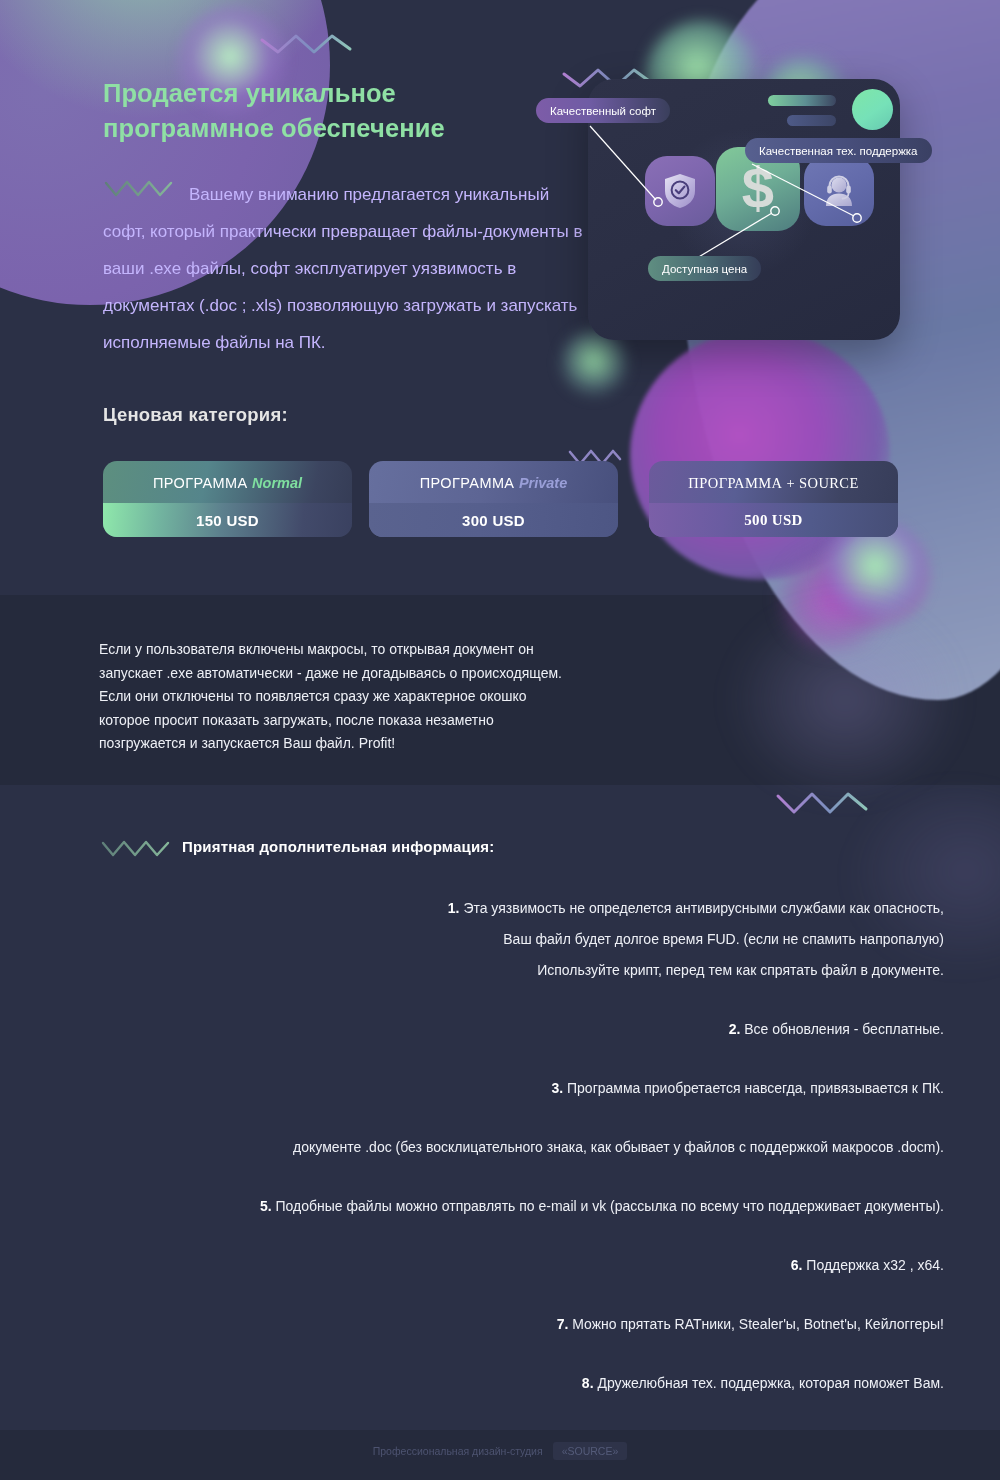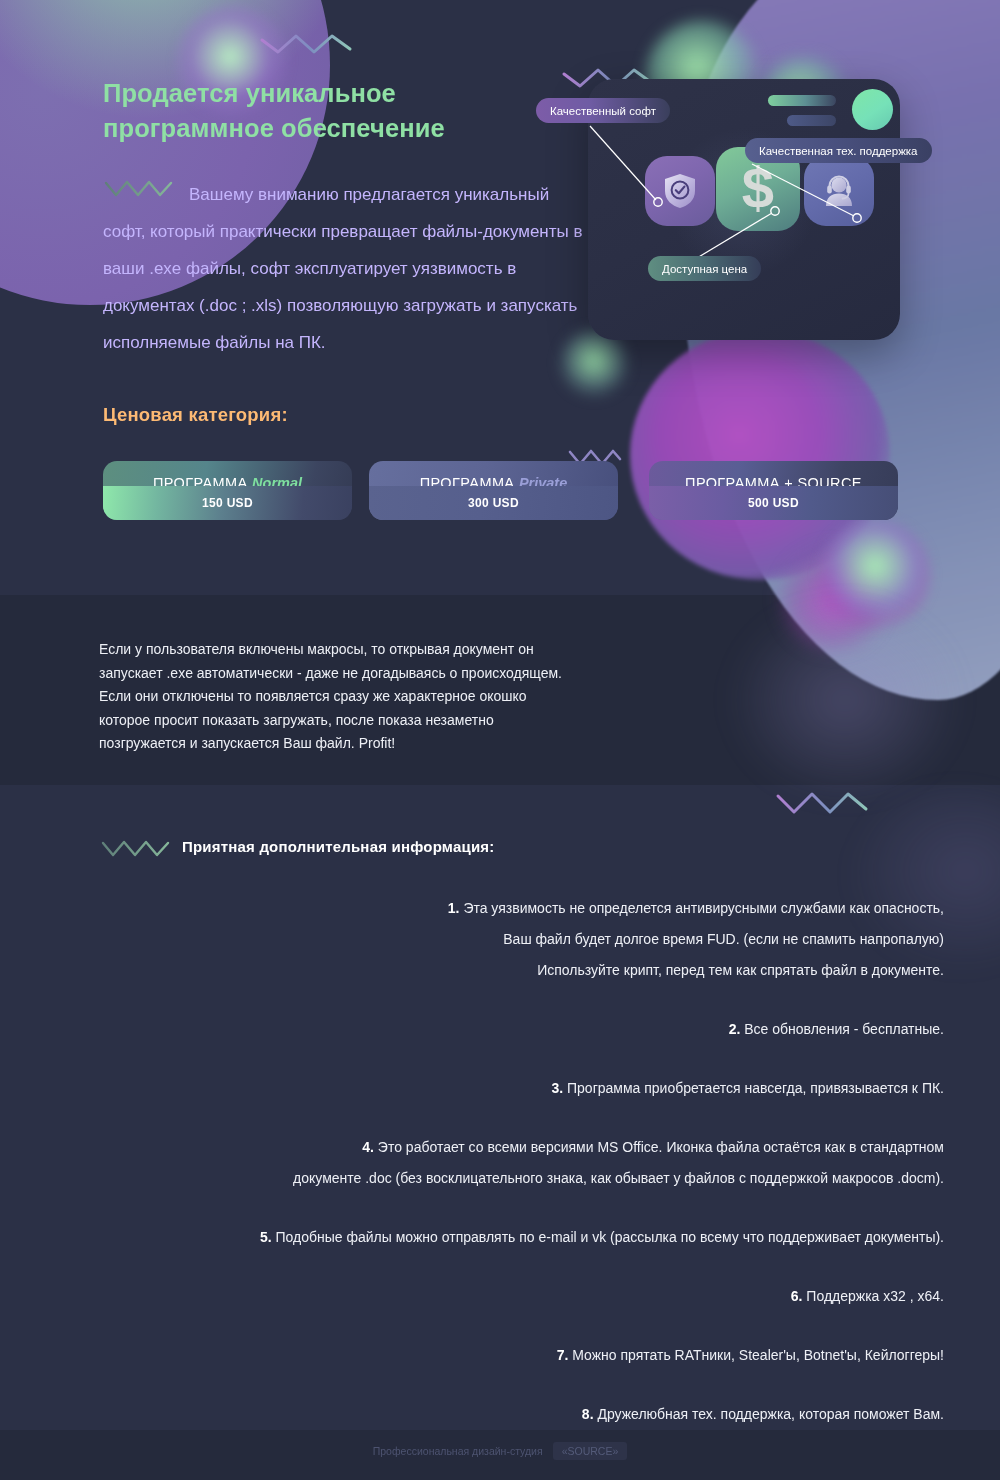--- a/index.html
+++ b/index.html
@@ -223,39 +223,39 @@
   }
 
   .leader { position: absolute; z-index: 5; }
 
   
   .price-heading {
     position: absolute;
     left: 103px; top: 404px;
     font-size: 18.5px;
     font-weight: bold;
-    color: #fdba74;
+    color: #e5e5e5;
     letter-spacing: .2px;
   }
 
   .cards {
     position: absolute;
     left: 103px; top: 461px;
     width: 795px; height: 74px;
   }
   .card {
     position: absolute;
     top: 0;
-    width: 249px; height: 59px;
+    width: 249px; height: 76px;
     border-radius: 14px;
     overflow: hidden;
   }
   .card-1 { left: 0px;   background: linear-gradient(102deg, #5d8f7f 0%, #55858b 40%, #3c4560 82%, #343b54 100%); }
   .card-2 { left: 266px; background: linear-gradient(102deg, #666f9e 0%, #5d6594 45%, #474f7c 100%); }
-  .card-3 { left: 546px; background: linear-gradient(102deg, #6c5a9c 0%, #595e94 35%, #3e4463 75%, #363c58 100%); }
+  .card-3 { left: 546px; background: linear-gradient(102deg, #6c5a9c 0%, #595e94 35%, #3e4463 75%, #363c58 100%); font-family: Liberation Serif, serif; }
 
   .card-title {
     position: absolute;
     left: 0; right: 0; top: 14px;
     text-align: center;
     font-size: 14.5px;
     color: #ffffff;
     letter-spacing: .4px;
   }
   .card-title em {
@@ -266,21 +266,21 @@
   .card-title .tag-normal  { color: #7fdf9f; }
   .card-title .tag-private { color: #9a9fd8; }
 
   .card-price-bar {
     position: absolute;
     left: 0; right: 0; bottom: 0;
     height: 34px;
     display: flex;
     align-items: center;
     justify-content: center;
-    font-size: 12px;
+    font-size: 15px;
     font-weight: bold;
     color: #ffffff;
     letter-spacing: .3px;
   }
   .bar-1c { background: linear-gradient(95deg, #8fe8ab 0%, #73b6a0 22%, #5c7f8d 48%, #424a6a 80%, #3a4160 100%); }
   .bar-2c { background: linear-gradient(95deg, #5a638f 0%, #565f8d 45%, #4d5684 100%); }
   .bar-3c { background: linear-gradient(95deg, #7b5fa8 0%, #6a5ca1 30%, #515a8b 65%, #464e76 100%); }
 
   
   .mid-para {
@@ -521,22 +521,20 @@
     <div><b>2.</b>
       <span>Все обновления - бесплатные.</span></div>
   </div>
 
   <div class="info-item">
     <div><b>3.</b>
       <span>Программа приобретается навсегда, привязывается к ПК.</span></div>
   </div>
 
   <div class="info-item">
-    <div><b>4.</b>
-      <span>Это работает со всеми версиями MS Office. Иконка файла остаётся как в стандартном</span></div>
     <div><span>документе .doc (без восклицательного знака, как обывает у файлов с поддержкой макросов .docm).</span></div>
   </div>
 
   <div class="info-item">
     <div><b>5.</b>
       <span>Подобные файлы можно отправлять по e-mail и vk (рассылка по всему что поддерживает документы).</span></div>
   </div>
 
   <div class="info-item">
     <div><b>6.</b>

